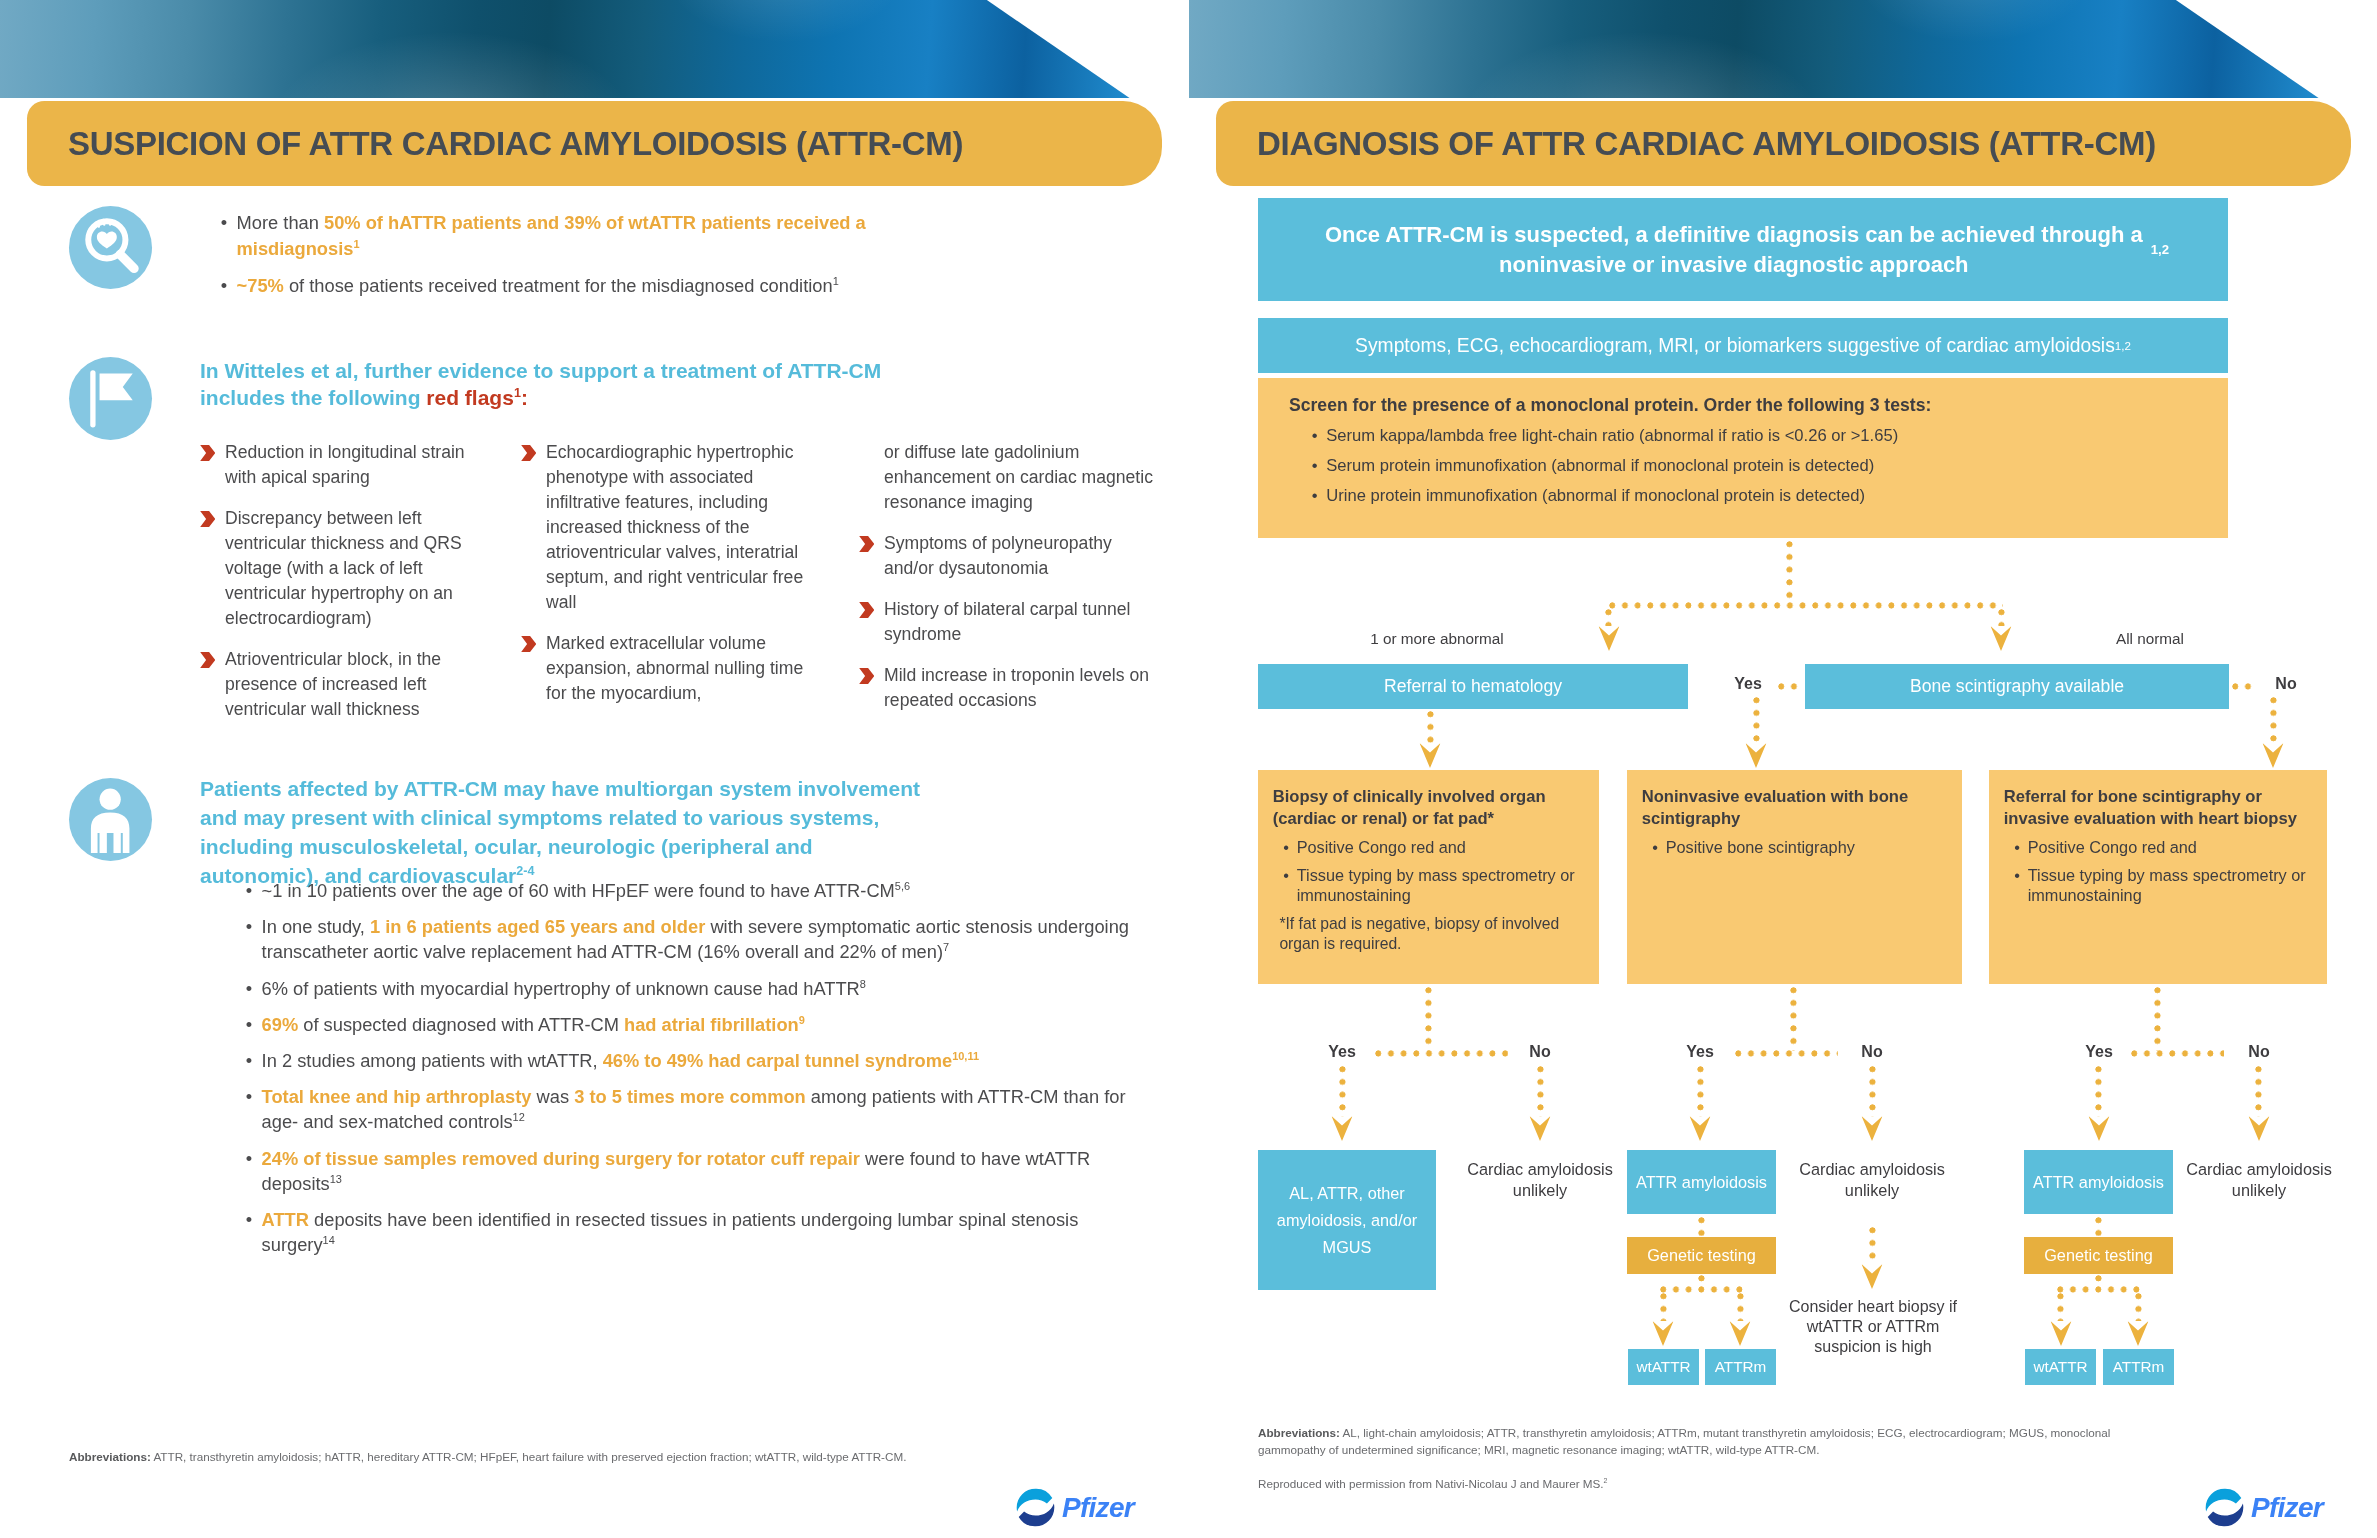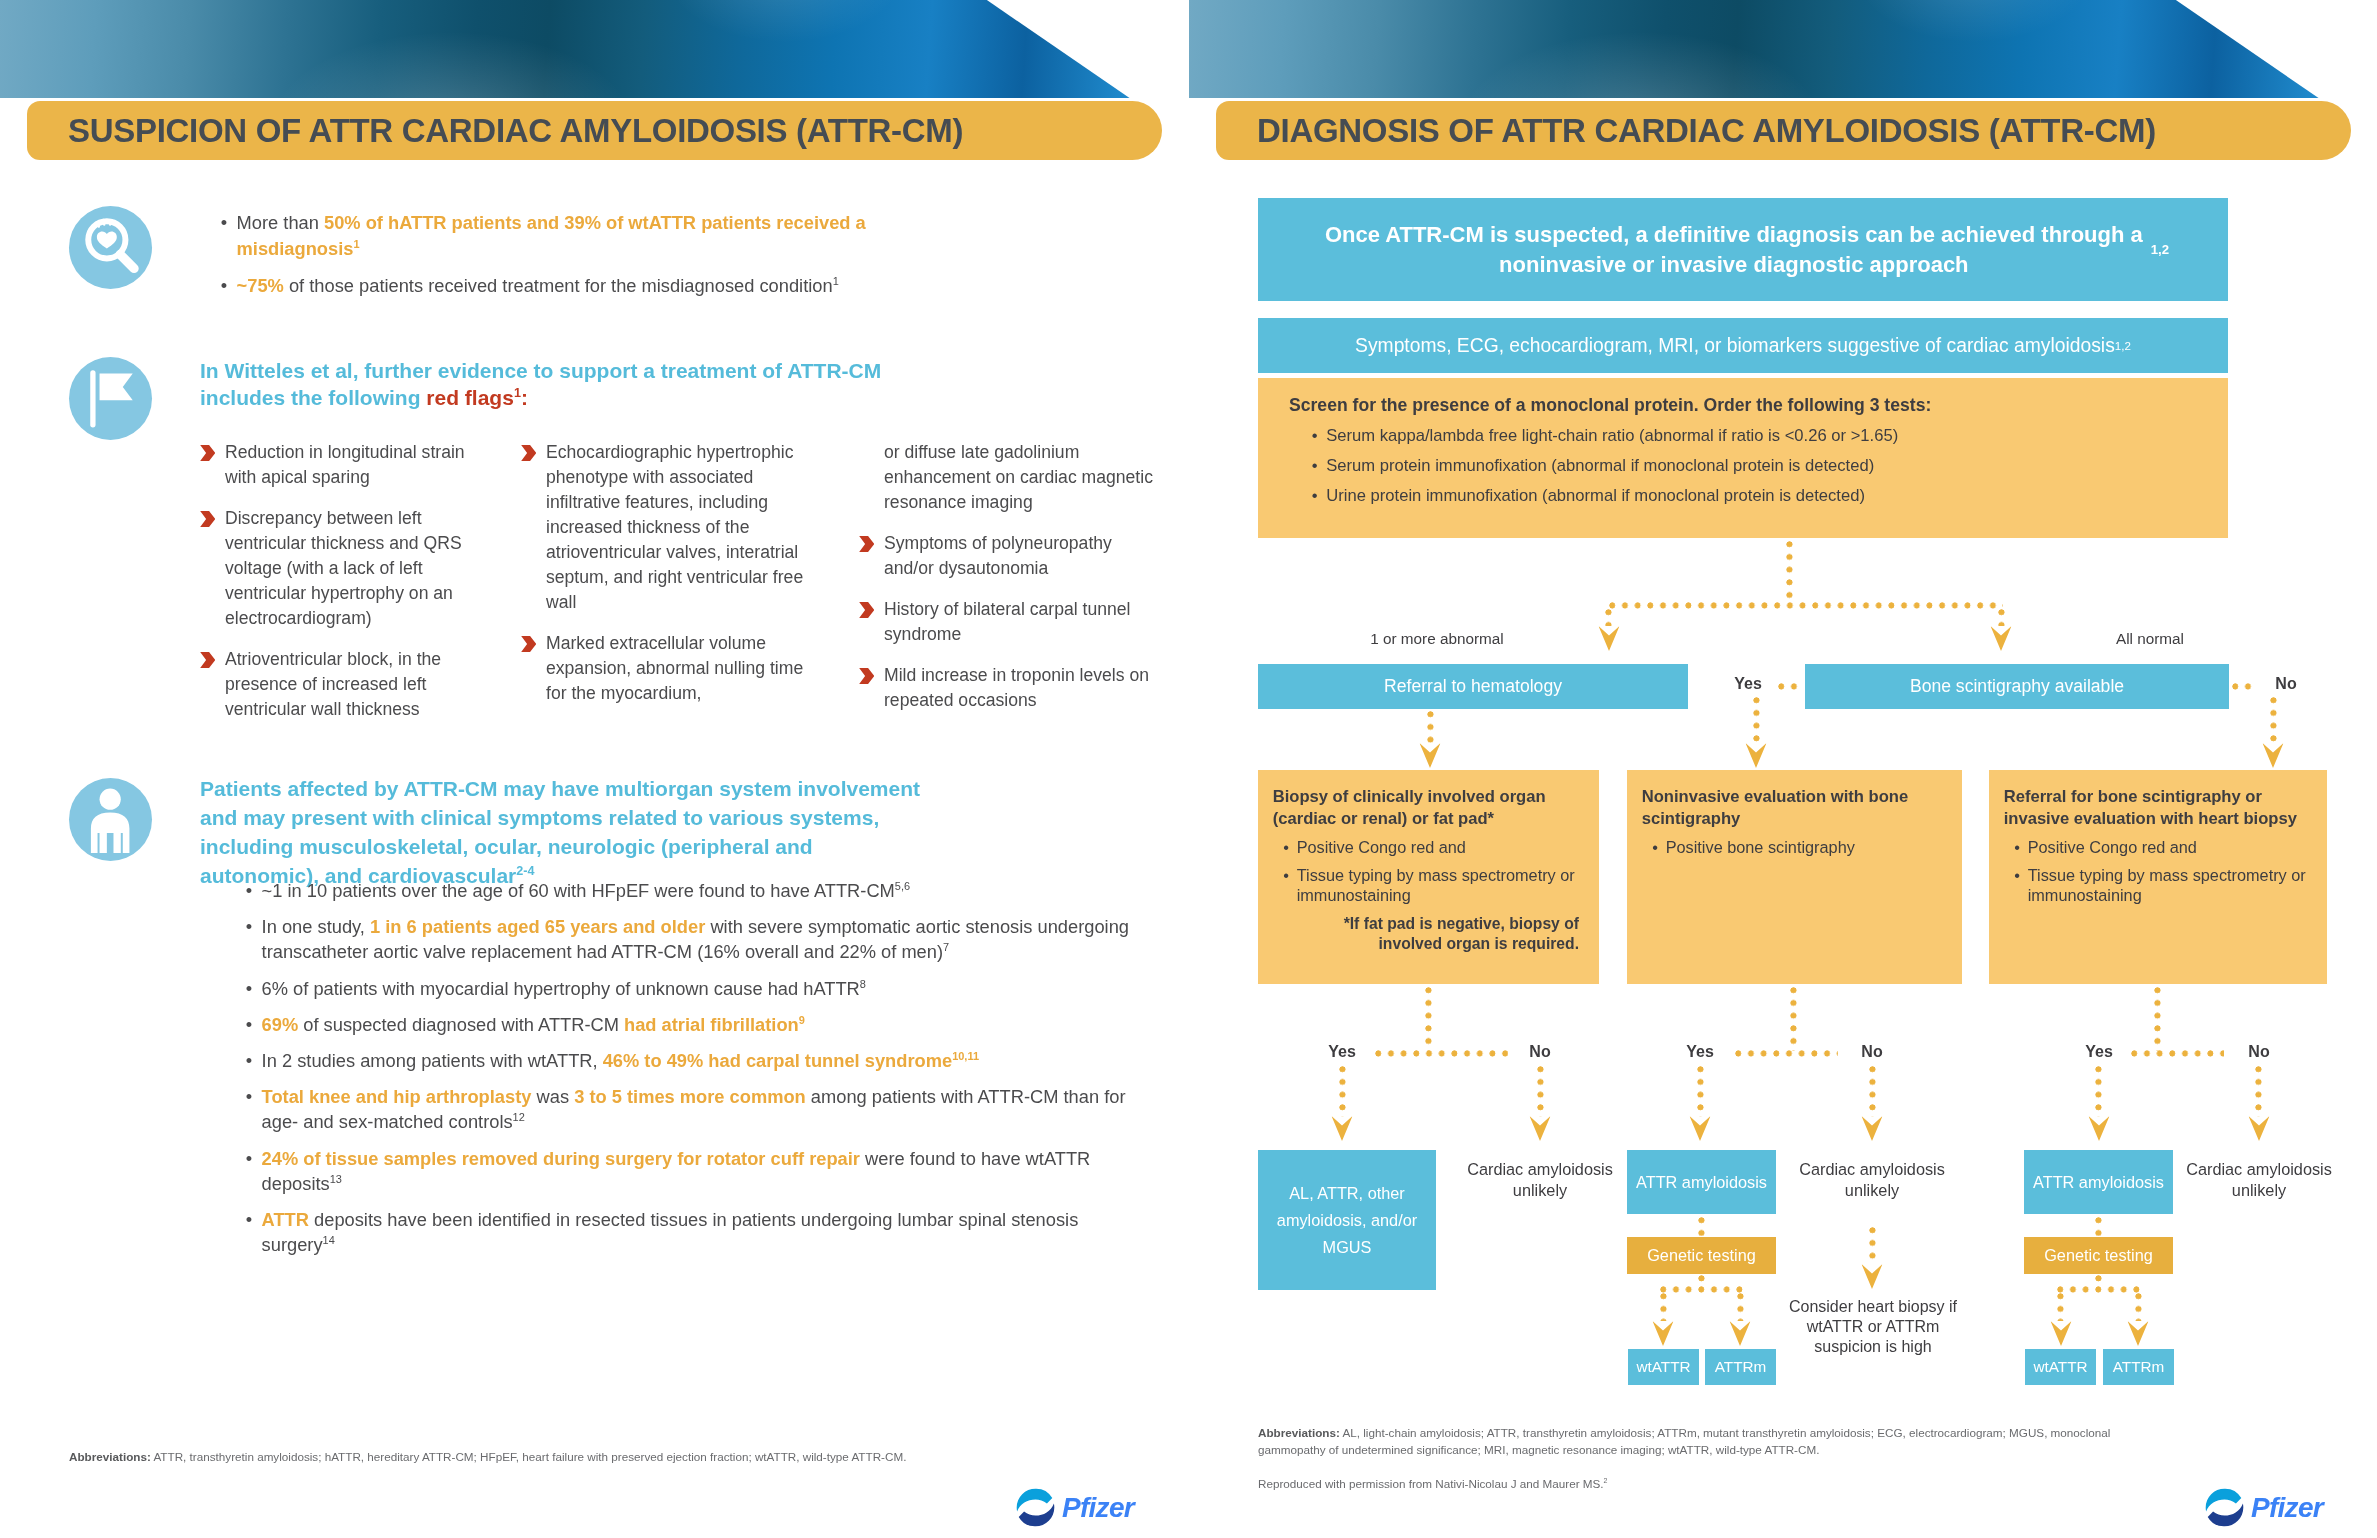--- a/index.html
+++ b/index.html
@@ -18,21 +18,21 @@
   .hero{position:absolute;top:0;left:0;width:1189px;height:98px;
     background:linear-gradient(94deg,#71A9C4 0%,#5E9DBB 8%,#4A8BA9 16%,#2E7393 24%,
       #175E7D 32%,#0F506C 40%,#0D4B64 46%,#135C7C 54%,#0F689A 62%,#0E74B2 70%,
       #1880C4 78%,#0C61A0 86%,#1E87C9 94%,#3D9BD4 100%);
     clip-path:polygon(0 0,83% 0,95% 100%,0 100%);}
   .hero::after{content:"";position:absolute;inset:0;
     background:radial-gradient(ellipse 280px 147px at 38% 130%,rgba(255,255,255,.22),transparent 65%),
                radial-gradient(ellipse 200px 120px at 66% -30%,rgba(255,255,255,.14),transparent 60%);}
 
   
-  .banner{position:absolute;top:101px;left:27px;width:1135px;height:59px;
+  .banner{position:absolute;top:101px;left:27px;width:1135px;height:85px;
     background:var(--gold-banner);border-radius:17.3px 39px 39px 17.3px;
     display:flex;align-items:center;padding-left:41px;box-sizing:border-box;}
   .banner h1{margin:0;font-size:33px;font-weight:bold;letter-spacing:-0.3px;color:var(--title-gray);}
 
   
   .icon-circle{position:absolute;width:83px;height:83px;border-radius:50%;background:var(--icon-blue);}
   .icon-circle svg{width:100%;height:100%;display:block;}
 
   
   ul.dotlist{list-style:none;margin:0;padding:0;}
@@ -87,21 +87,21 @@
 
   .flabel{position:absolute;font-size:15.3px;color:var(--dark);text-align:center;}
   .yn{position:absolute;font-size:16px;font-weight:bold;color:var(--dark);text-align:center;width:60px;transform:translateX(-50%);}
 
   .ybox{position:absolute;top:770px;height:214px;background:var(--flow-yellow);color:var(--dark);
     box-sizing:border-box;padding:16px 13.3px 0 14.7px;}
   .ybox h4{margin:0 0 6.7px;font-size:16.6px;font-weight:bold;line-height:22px;}
   .ybox ul{list-style:none;margin:0 0 0 9.3px;padding:0;}
   .ybox li{position:relative;padding-left:14.7px;margin-bottom:7.3px;font-size:16.3px;line-height:20.6px;}
   .ybox li::before{content:"\2022";position:absolute;left:1.3px;}
-  .ybox .foot{font-size:15.7px;line-height:20px;text-align:right;margin-top:8px;padding:0 6.7px;font-weight:bold;}
+  .ybox .foot{font-size:15.7px;line-height:20px;text-align:left;margin-top:8px;padding:0 6.7px;}
 
   .unlikely{position:absolute;top:1159px;width:147px;font-size:16.3px;line-height:20.6px;
     color:var(--dark);text-align:center;transform:translateX(-50%);}
   .fgold{position:absolute;background:var(--flow-gold);color:#fff;display:flex;align-items:center;
     justify-content:center;text-align:center;font-size:16.3px;}
   .sblue{position:absolute;top:1349px;width:71px;height:36px;background:var(--box-blue);color:#fff;
     font-size:15.3px;display:flex;align-items:center;justify-content:center;}
   .consider{position:absolute;left:590px;top:1297px;width:188px;font-size:16px;line-height:20px;
     color:var(--dark);text-align:center;}
 </style>

